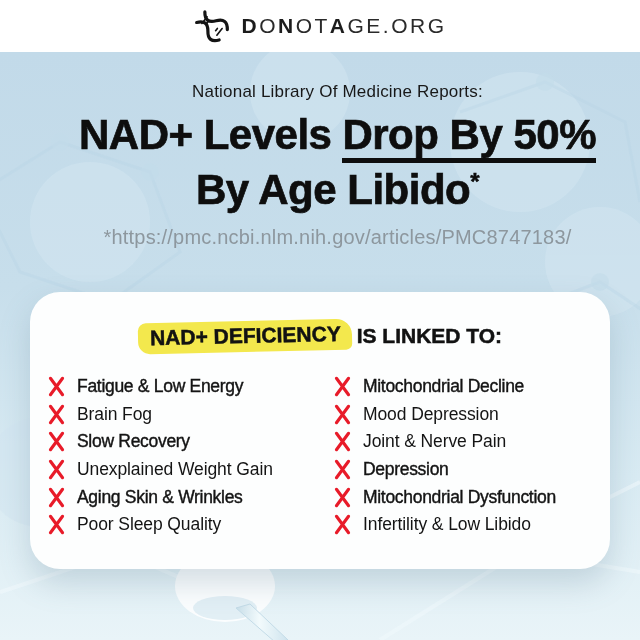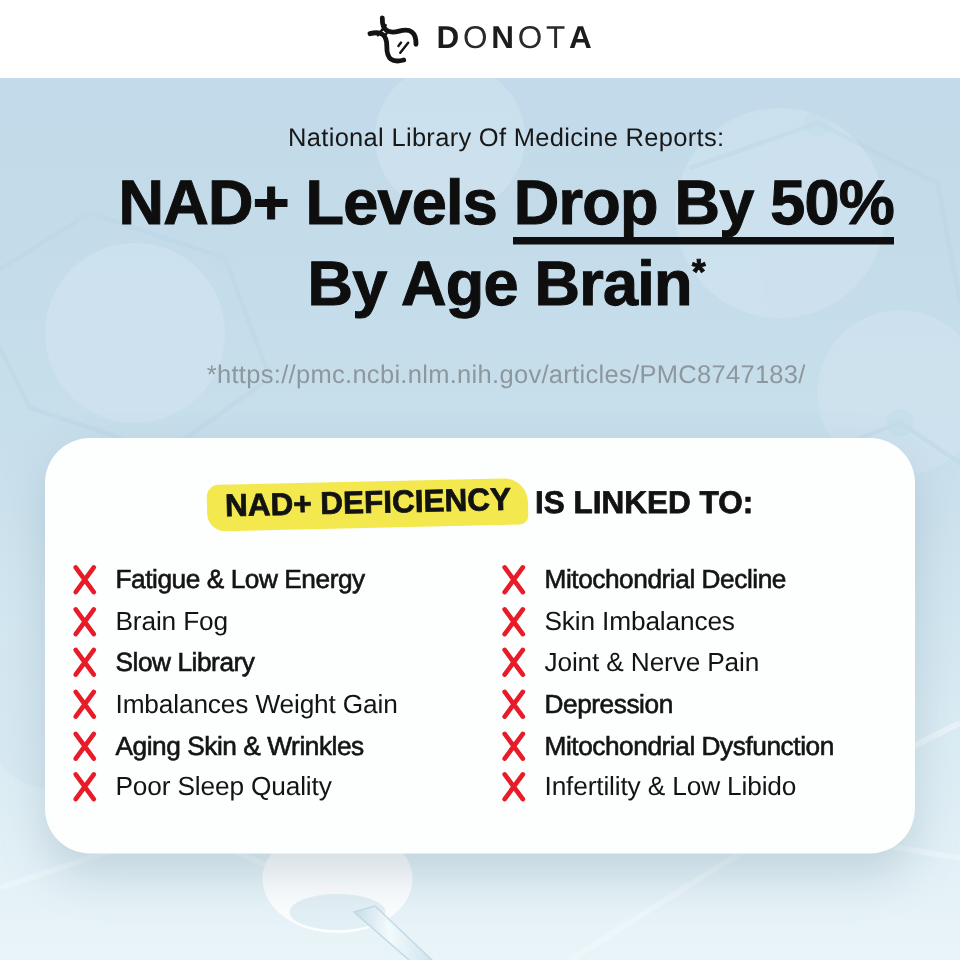--- a/index.html
+++ b/index.html
@@ -26,21 +26,21 @@
   .kicker { position:relative; margin-top:30px; text-align:center; font-size:17px;
             color:#181818; letter-spacing:0.2px; z-index:2; }
 
   .headline { position:relative; margin-top:9px; text-align:center; font-weight:bold;
               font-size:42px; line-height:47px; color:#0e0e0e; letter-spacing:-0.5px;
               -webkit-text-stroke:0.7px #0e0e0e; z-index:2; }
   .headline .u { border-bottom:5px solid #0e0e0e; padding-bottom:0px; margin-left:11px; }
   .headline .line2 { display:block; }
   .headline sup { font-size:24px; -webkit-text-stroke:0.5px #0e0e0e; vertical-align:14px; }
 
-  .citation { position:relative; margin-top:28px; text-align:center; font-size:17px;
+  .citation { position:relative; margin-top:13px; text-align:center; font-size:20px;
               color:#8d979e; letter-spacing:0.2px; z-index:2; }
 
   
   .card { position:absolute; left:30px; top:240px; width:580px; height:277px;
           background:#fdfefe; border-radius:30px; z-index:2;
           box-shadow:0 14px 30px rgba(96,126,147,0.25); }
   .card-title { text-align:center; margin-top:29px; font-size:21px; font-weight:bold;
                 color:#121212; -webkit-text-stroke:0.5px #121212; white-space:nowrap; }
   .hl { display:inline-block; background:#f3e84d; padding:3px 11px 4px 12px;
         border-radius:8px 16px 6px 12px; transform:rotate(-1.3deg); }
@@ -72,20 +72,21 @@
             <line x1="30" y1="15.5" x2="30" y2="24.5"></line>
           </g>
         </g>
       </svg>
       <div class="wordmark">
         <span class="b">D</span>
         <span class="l">O</span>
         <span class="b">N</span>
         <span class="l">OT</span>
         <span class="b">A</span>
+        <span class="l">GE.ORG</span>
       </div>
     </div>
   </header>
 
   <section class="hero">
 
     <svg class="bg-pattern" viewBox="0 0 640 588">
       <g fill="#d3e6f1" opacity="0.55">
         <circle cx="520" cy="90" r="70"></circle>
         <circle cx="600" cy="210" r="55"></circle>
@@ -123,21 +124,21 @@
       <ellipse cx="85" cy="48" rx="50" ry="36" fill="#fbfdfe"></ellipse>
       <ellipse cx="85" cy="70" rx="32" ry="12" fill="#e2eff5"></ellipse>
       <path d="M96 70 L110 66 L148 102 L135 104 Z" fill="url(#stemGrad)" stroke="#c3dbe7" stroke-width="1"></path>
     </svg>
 
     <p class="kicker">National Library Of Medicine Reports:</p>
 
     <h1 class="headline">
       <span>NAD+ Levels</span><span class="u">Drop By 50%</span>
       <span class="line2">
-        <span>By Age Brain</span><sup>*</sup>
+        <span>By Age Libido</span><sup>*</sup>
       </span>
     </h1>
 
     <p class="citation">*https://pmc.ncbi.nlm.nih.gov/articles/PMC8747183/</p>
 
     <div class="card">
       <div class="card-title">
         <span class="hl">NAD+ DEFICIENCY</span><span class="title-rest">IS LINKED TO:</span>
       </div>
 
@@ -152,27 +153,27 @@
           <div class="row">
             <svg class="xmark" viewBox="0 0 22 26">
                 <path d="M4 3.5 L18 22.5 M18 3.5 L4 22.5" stroke="#e81b29" stroke-width="3.6" stroke-linecap="round" fill="none"></path>
               </svg>
             <span>Brain Fog</span>
           </div>
           <div class="row bold">
             <svg class="xmark" viewBox="0 0 22 26">
                 <path d="M4 3.5 L18 22.5 M18 3.5 L4 22.5" stroke="#e81b29" stroke-width="3.6" stroke-linecap="round" fill="none"></path>
               </svg>
-            <span>Slow Library</span>
-          </div>
-          <div class="row">
-            <svg class="xmark" viewBox="0 0 22 26">
-                <path d="M4 3.5 L18 22.5 M18 3.5 L4 22.5" stroke="#e81b29" stroke-width="3.6" stroke-linecap="round" fill="none"></path>
-              </svg>
-            <span>Imbalances Weight Gain</span>
+            <span>Slow Recovery</span>
+          </div>
+          <div class="row">
+            <svg class="xmark" viewBox="0 0 22 26">
+                <path d="M4 3.5 L18 22.5 M18 3.5 L4 22.5" stroke="#e81b29" stroke-width="3.6" stroke-linecap="round" fill="none"></path>
+              </svg>
+            <span>Unexplained Weight Gain</span>
           </div>
           <div class="row bold">
             <svg class="xmark" viewBox="0 0 22 26">
                 <path d="M4 3.5 L18 22.5 M18 3.5 L4 22.5" stroke="#e81b29" stroke-width="3.6" stroke-linecap="round" fill="none"></path>
               </svg>
             <span>Aging Skin &amp; Wrinkles</span>
           </div>
           <div class="row">
             <svg class="xmark" viewBox="0 0 22 26">
                 <path d="M4 3.5 L18 22.5 M18 3.5 L4 22.5" stroke="#e81b29" stroke-width="3.6" stroke-linecap="round" fill="none"></path>
@@ -185,21 +186,21 @@
           <div class="row bold">
             <svg class="xmark" viewBox="0 0 22 26">
                 <path d="M4 3.5 L18 22.5 M18 3.5 L4 22.5" stroke="#e81b29" stroke-width="3.6" stroke-linecap="round" fill="none"></path>
               </svg>
             <span>Mitochondrial Decline</span>
           </div>
           <div class="row">
             <svg class="xmark" viewBox="0 0 22 26">
                 <path d="M4 3.5 L18 22.5 M18 3.5 L4 22.5" stroke="#e81b29" stroke-width="3.6" stroke-linecap="round" fill="none"></path>
               </svg>
-            <span>Skin Imbalances</span>
+            <span>Mood Depression</span>
           </div>
           <div class="row">
             <svg class="xmark" viewBox="0 0 22 26">
                 <path d="M4 3.5 L18 22.5 M18 3.5 L4 22.5" stroke="#e81b29" stroke-width="3.6" stroke-linecap="round" fill="none"></path>
               </svg>
             <span>Joint &amp; Nerve Pain</span>
           </div>
           <div class="row bold">
             <svg class="xmark" viewBox="0 0 22 26">
                 <path d="M4 3.5 L18 22.5 M18 3.5 L4 22.5" stroke="#e81b29" stroke-width="3.6" stroke-linecap="round" fill="none"></path>

